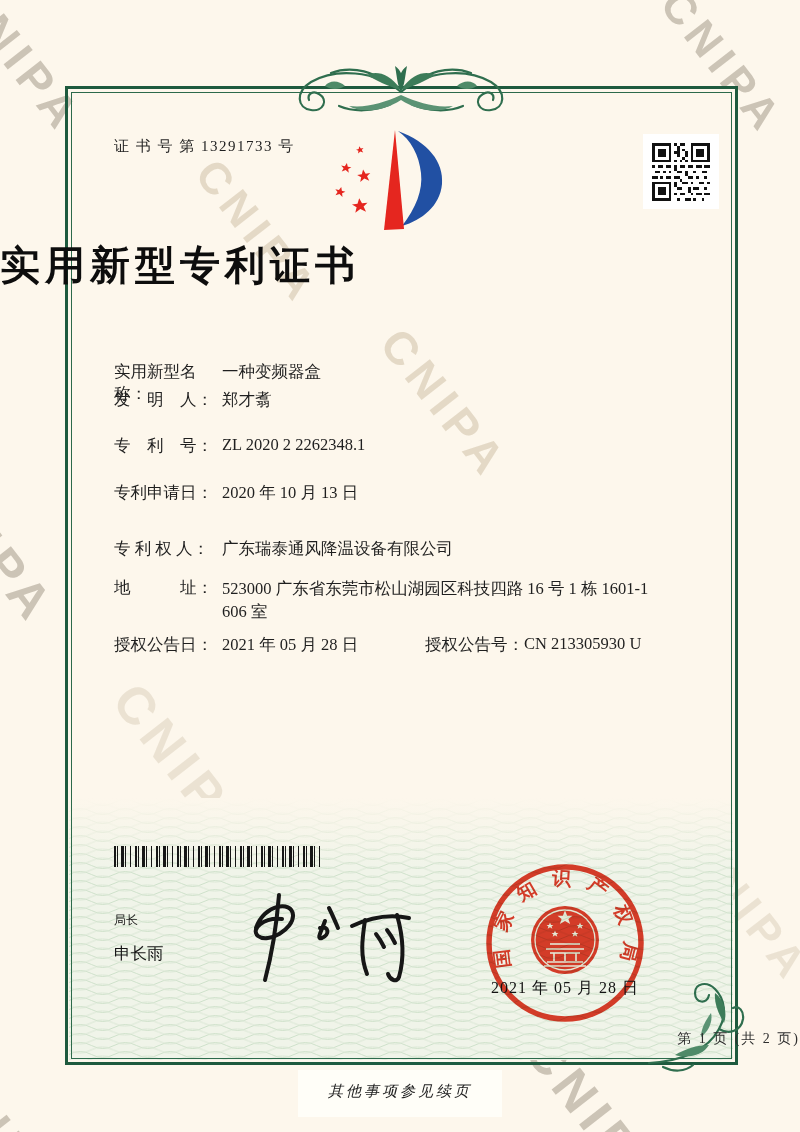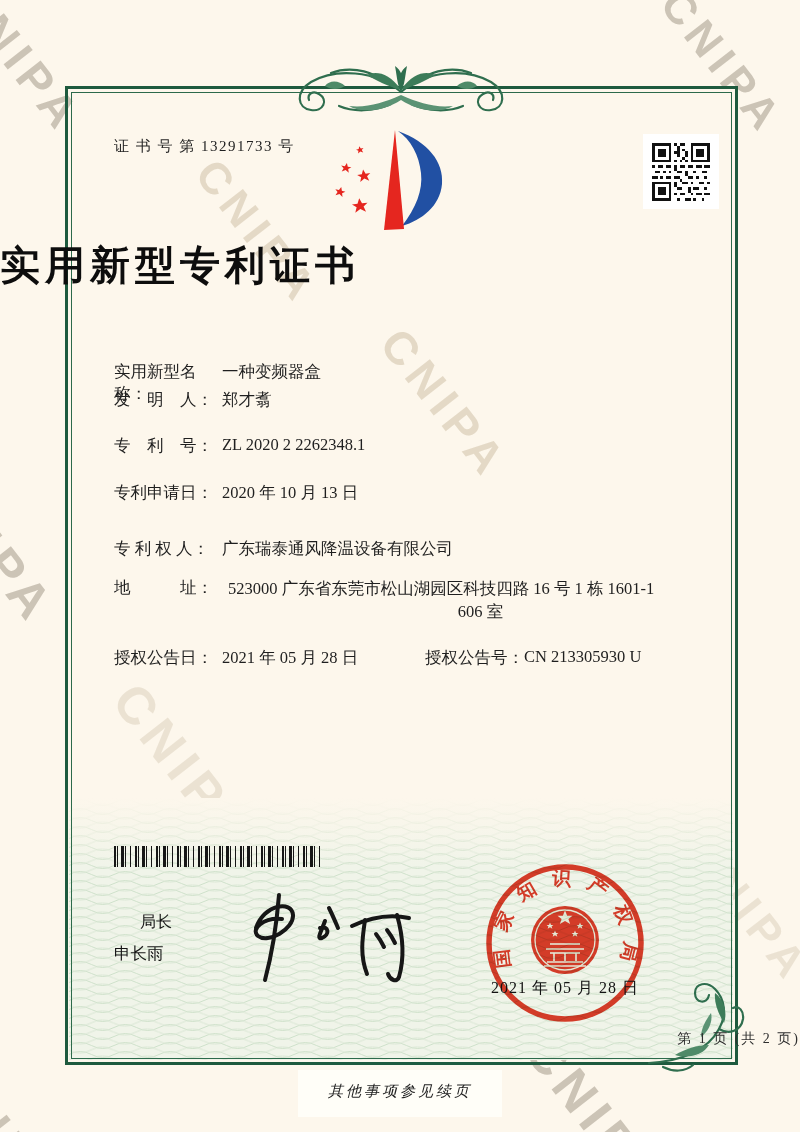--- a/index.html
+++ b/index.html
@@ -31,36 +31,36 @@
   .cert-no { position:absolute; left:114px; top:137px; font-size:15px; letter-spacing:1.5px; z-index:4; }
   .qr-box { position:absolute; left:643px; top:134px; width:76px; height:75px; background:#ffffff; z-index:4;
     display:flex; align-items:center; justify-content:center; }
   .logo { position:absolute; left:326px; top:128px; z-index:4; }
   .doc-title { position:absolute; left:0; right:0; top:238px; text-align:left;
     font-size:40px; font-weight:700; letter-spacing:5px; color:#0d0d0d; z-index:4; }
   
   .field-row { position:absolute; left:114px; display:flex; font-size:16.5px; z-index:4; }
   .field-label { width:108px; flex:0 0 108px; }
   .field-value { white-space:nowrap; }
-  .addr-val { white-space:normal; width:505px; line-height:23px;margin-left:6px; }
+  .addr-val { white-space:normal; width:505px; line-height:23px; }
   .row2col .pair2 { margin-left:36px; display:flex; }
   
   .paras { position:absolute; left:102px; top:657px; width:600px; z-index:4;
     font-style:italic; font-size:15.5px; line-height:27.5px; text-align:justify; }
   .paras p { margin:0; text-indent:2em; }
   
   .barcode { position:absolute; left:114px; top:846px; width:206px; height:21px; z-index:4;
     background:repeating-linear-gradient(90deg,
       #161616 0 2px, transparent 2px 3px,
       #161616 3px 4px, transparent 4px 7px,
       #161616 7px 10px, transparent 10px 11px,
       #161616 11px 12px, transparent 12px 16px,
       #161616 16px 17px, transparent 17px 21px); }
-  .signoff-title { position:absolute; left:114px; top:912px; font-size:16px; z-index:4;
-    font-family:"Liberation Sans","DejaVu Sans",sans-serif; color:#141414;margin-left:26px; }
+  .signoff-title { position:absolute; left:114px; top:912px; font-size:12px; z-index:4;
+    font-family:"Liberation Sans","DejaVu Sans",sans-serif; color:#141414; }
   .signoff-name  { position:absolute; left:114px; top:943px; font-size:16.5px; z-index:4;
     font-family:"Liberation Sans","DejaVu Sans",sans-serif; color:#141414; }
   .signature { position:absolute; left:228px; top:888px; z-index:4; }
   .seal { position:absolute; left:470px; top:848px; z-index:5; opacity:0.95; mix-blend-mode:multiply; }
   .seal-date { position:absolute; left:470px; top:978px; width:190px; text-align:center;
     font-size:16px; letter-spacing:1px; color:#131313; z-index:6; }
   .page-info { position:absolute; left:0; right:0; top:1030px; text-align:right;
     font-size:14px; letter-spacing:2px; color:#2e2e2e; z-index:4; }
   .cont-note { position:absolute; left:50%; top:1070px; transform:translateX(-50%);
     background:#fffef8; padding:12px 30px 16px; z-index:4;
@@ -171,24 +171,24 @@
     <span class="field-value">2020 年 10 月 13 日</span>
   </div>
   <div class="field-row" style="top:531px;margin-top:7px;">
     <span class="field-label">专 利 权 人：</span>
     <span class="field-value">广东瑞泰通风降温设备有限公司</span>
   </div>
   <div class="field-row" style="top:577px;">
     <span class="field-label">地　　　址：</span>
     <span class="field-value addr-val">
       <span style="display:block;">523000 广东省东莞市松山湖园区科技四路 16 号 1 栋 1601-1</span>
-      <span style="display:block;text-align:center;">606 室</span>
+      <span style="display:block;">606 室</span>
     </span>
   </div>
-  <div class="field-row row2col" style="top:647px;">
+  <div class="field-row row2col" style="top:634px;">
     <span class="field-label">授权公告日：</span>
     <span class="field-value" style="width:167px;">2021 年 05 月 28 日</span>
     <span class="pair2">
       <span class="field-label" style="width:auto; flex:none;">授权公告号：</span>
       <span class="field-value">CN 213305930 U</span>
     </span>
   </div>
 
 
   <div class="barcode"></div>

